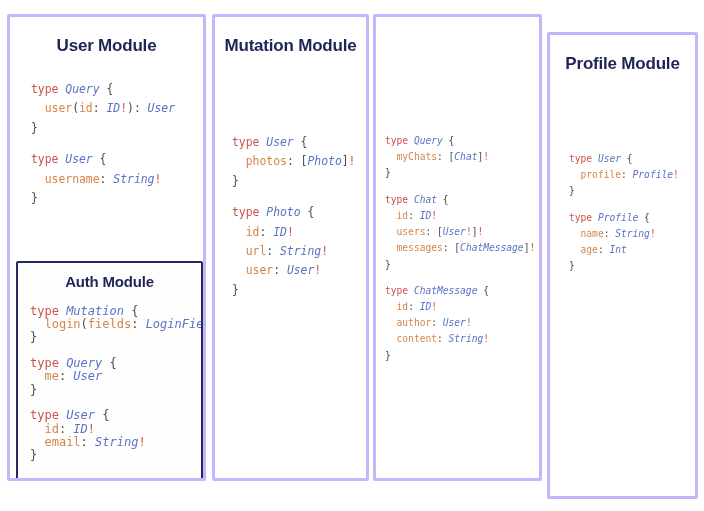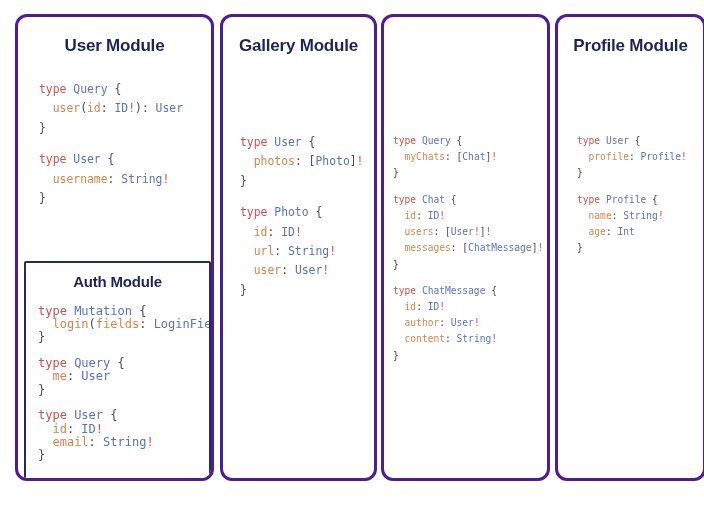--- a/index.html
+++ b/index.html
@@ -20,24 +20,23 @@
     width: 704px;
     height: 511px;
     background: #ffffff;
   }
 
   
   .card {
     position: absolute;
     box-sizing: border-box;
     background: #ffffff;
-    border: 3px solid #4c1d95;
-    border-radius: 12px;
+    border: 3px solid #c4b5fd;
+    border-radius: 2px;
     overflow: hidden;
-    margin-left: 8px;
   }
 
   .card-inner {
     position: absolute;
     box-sizing: border-box;
     background: #fefeff;
     border: 2px solid #252a5e;
     border-radius: 2px;
     overflow: hidden;
   }
@@ -69,21 +68,21 @@
   .code-lg {
     font-size: 11.4px;
     line-height: 19.4px;
   }
   .code-sm {
     font-size: 12px;
     line-height: 13.2px;
   }
 
   .tok-kw   { color: #c7544e; }   
-  .tok-type { color: #5b72c4; }   
+  .tok-type { color: #5b72c4; font-style: italic; }   
   .tok-fld  { color: #d4854b; }   
   .tok-pun  { color: #4a4a4a; }   
   .tok-bang { color: #d4544b; }   
 
   
   .code-area { position: absolute; }
 </style>
 </head>
 <body>
 
@@ -93,26 +92,26 @@
     <div class="card-title">User Module</div>
     <div class="code code-lg code-area" style="left:21px; top:63px; width:170px;"><div><div><span class="tok-kw">type </span><span class="tok-type">Query</span><span class="tok-pun"> {</span></div><div><span class="tok-pun">  </span><span class="tok-fld">user</span><span class="tok-pun">(</span><span class="tok-fld">id</span><span class="tok-pun">: </span><span class="tok-type">ID</span><span class="tok-bang">!</span><span class="tok-pun">): </span><span class="tok-type">User</span></div><div><span class="tok-pun">}</span></div></div><div style="margin-top: 1.05em;"><div><span class="tok-kw">type </span><span class="tok-type">User</span><span class="tok-pun"> {</span></div><div><span class="tok-pun">  </span><span class="tok-fld">username</span><span class="tok-pun">: </span><span class="tok-type">String</span><span class="tok-bang">!</span></div><div><span class="tok-pun">}</span></div></div></div>
 
     <div class="card-inner" style="left:6px; top:244px; width:187px; height:220px;">
       <div class="card-title">Auth Module</div>
       <div class="code code-sm code-area" style="left:12px; top:42px; width:170px;"><div><div><span class="tok-kw">type </span><span class="tok-type">Mutation</span><span class="tok-pun"> {</span></div><div><span class="tok-pun">  </span><span class="tok-fld">login</span><span class="tok-pun">(</span><span class="tok-fld">fields</span><span class="tok-pun">: </span><span class="tok-type">LoginFields</span><span class="tok-pun">): </span><span class="tok-type">User</span></div><div><span class="tok-pun">}</span></div></div><div style="margin-top: 1.05em;"><div><span class="tok-kw">type </span><span class="tok-type">Query</span><span class="tok-pun"> {</span></div><div><span class="tok-pun">  </span><span class="tok-fld">me</span><span class="tok-pun">: </span><span class="tok-type">User</span></div><div><span class="tok-pun">}</span></div></div><div style="margin-top: 1.05em;"><div><span class="tok-kw">type </span><span class="tok-type">User</span><span class="tok-pun"> {</span></div><div><span class="tok-pun">  </span><span class="tok-fld">id</span><span class="tok-pun">: </span><span class="tok-type">ID</span><span class="tok-bang">!</span></div><div><span class="tok-pun">  </span><span class="tok-fld">email</span><span class="tok-pun">: </span><span class="tok-type">String</span><span class="tok-bang">!</span></div><div><span class="tok-pun">}</span></div></div></div>
     </div>
   </div>
 
   <div class="card" style="left:212px; top:14px; width:157px; height:467px;">
-    <div class="card-title">Gallery Module</div>
+    <div class="card-title">Mutation Module</div>
     <div class="code code-lg code-area" style="left:17px; top:116px; width:140px;"><div><div><span class="tok-kw">type </span><span class="tok-type">User</span><span class="tok-pun"> {</span></div><div><span class="tok-pun">  </span><span class="tok-fld">photos</span><span class="tok-pun">: [</span><span class="tok-type">Photo</span><span class="tok-pun">]</span><span class="tok-bang">!</span></div><div><span class="tok-pun">}</span></div></div><div style="margin-top: 1.05em;"><div><span class="tok-kw">type </span><span class="tok-type">Photo</span><span class="tok-pun"> {</span></div><div><span class="tok-pun">  </span><span class="tok-fld">id</span><span class="tok-pun">: </span><span class="tok-type">ID</span><span class="tok-bang">!</span></div><div><span class="tok-pun">  </span><span class="tok-fld">url</span><span class="tok-pun">: </span><span class="tok-type">String</span><span class="tok-bang">!</span></div><div><span class="tok-pun">  </span><span class="tok-fld">user</span><span class="tok-pun">: </span><span class="tok-type">User</span><span class="tok-bang">!</span></div><div><span class="tok-pun">}</span></div></div></div>
   </div>
 
   <div class="card" style="left:373px; top:14px; width:169px; height:467px;">
     <div class="code code-lg code-area" style="left:9px; top:116px; width:162px; font-size:9.6px; line-height:16.2px;"><div><div><span class="tok-kw">type </span><span class="tok-type">Query</span><span class="tok-pun"> {</span></div><div><span class="tok-pun">  </span><span class="tok-fld">myChats</span><span class="tok-pun">: [</span><span class="tok-type">Chat</span><span class="tok-pun">]</span><span class="tok-bang">!</span></div><div><span class="tok-pun">}</span></div></div><div style="margin-top: 1.05em;"><div><span class="tok-kw">type </span><span class="tok-type">Chat</span><span class="tok-pun"> {</span></div><div><span class="tok-pun">  </span><span class="tok-fld">id</span><span class="tok-pun">: </span><span class="tok-type">ID</span><span class="tok-bang">!</span></div><div><span class="tok-pun">  </span><span class="tok-fld">users</span><span class="tok-pun">: [</span><span class="tok-type">User</span><span class="tok-bang">!</span><span class="tok-pun">]</span><span class="tok-bang">!</span></div><div><span class="tok-pun">  </span><span class="tok-fld">messages</span><span class="tok-pun">: [</span><span class="tok-type">ChatMessage</span><span class="tok-pun">]</span><span class="tok-bang">!</span></div><div><span class="tok-pun">}</span></div></div><div style="margin-top: 1.05em;"><div><span class="tok-kw">type </span><span class="tok-type">ChatMessage</span><span class="tok-pun"> {</span></div><div><span class="tok-pun">  </span><span class="tok-fld">id</span><span class="tok-pun">: </span><span class="tok-type">ID</span><span class="tok-bang">!</span></div><div><span class="tok-pun">  </span><span class="tok-fld">author</span><span class="tok-pun">: </span><span class="tok-type">User</span><span class="tok-bang">!</span></div><div><span class="tok-pun">  </span><span class="tok-fld">content</span><span class="tok-pun">: </span><span class="tok-type">String</span><span class="tok-bang">!</span></div><div><span class="tok-pun">}</span></div></div></div>
   </div>
 
-  <div class="card" style="left:547px; top:14px; width:151px; height:467px;">
+  <div class="card" style="left:547px; top:32px; width:151px; height:467px;">
     <div class="card-title">Profile Module</div>
     <div class="code code-lg code-area" style="left:19px; top:116px; width:135px; font-size:9.6px; line-height:16.2px;"><div><div><span class="tok-kw">type </span><span class="tok-type">User</span><span class="tok-pun"> {</span></div><div><span class="tok-pun">  </span><span class="tok-fld">profile</span><span class="tok-pun">: </span><span class="tok-type">Profile</span><span class="tok-bang">!</span></div><div><span class="tok-pun">}</span></div></div><div style="margin-top: 1.05em;"><div><span class="tok-kw">type </span><span class="tok-type">Profile</span><span class="tok-pun"> {</span></div><div><span class="tok-pun">  </span><span class="tok-fld">name</span><span class="tok-pun">: </span><span class="tok-type">String</span><span class="tok-bang">!</span></div><div><span class="tok-pun">  </span><span class="tok-fld">age</span><span class="tok-pun">: </span><span class="tok-type">Int</span></div><div><span class="tok-pun">}</span></div></div></div>
   </div>
 
 </div>
 
 </body></html>

